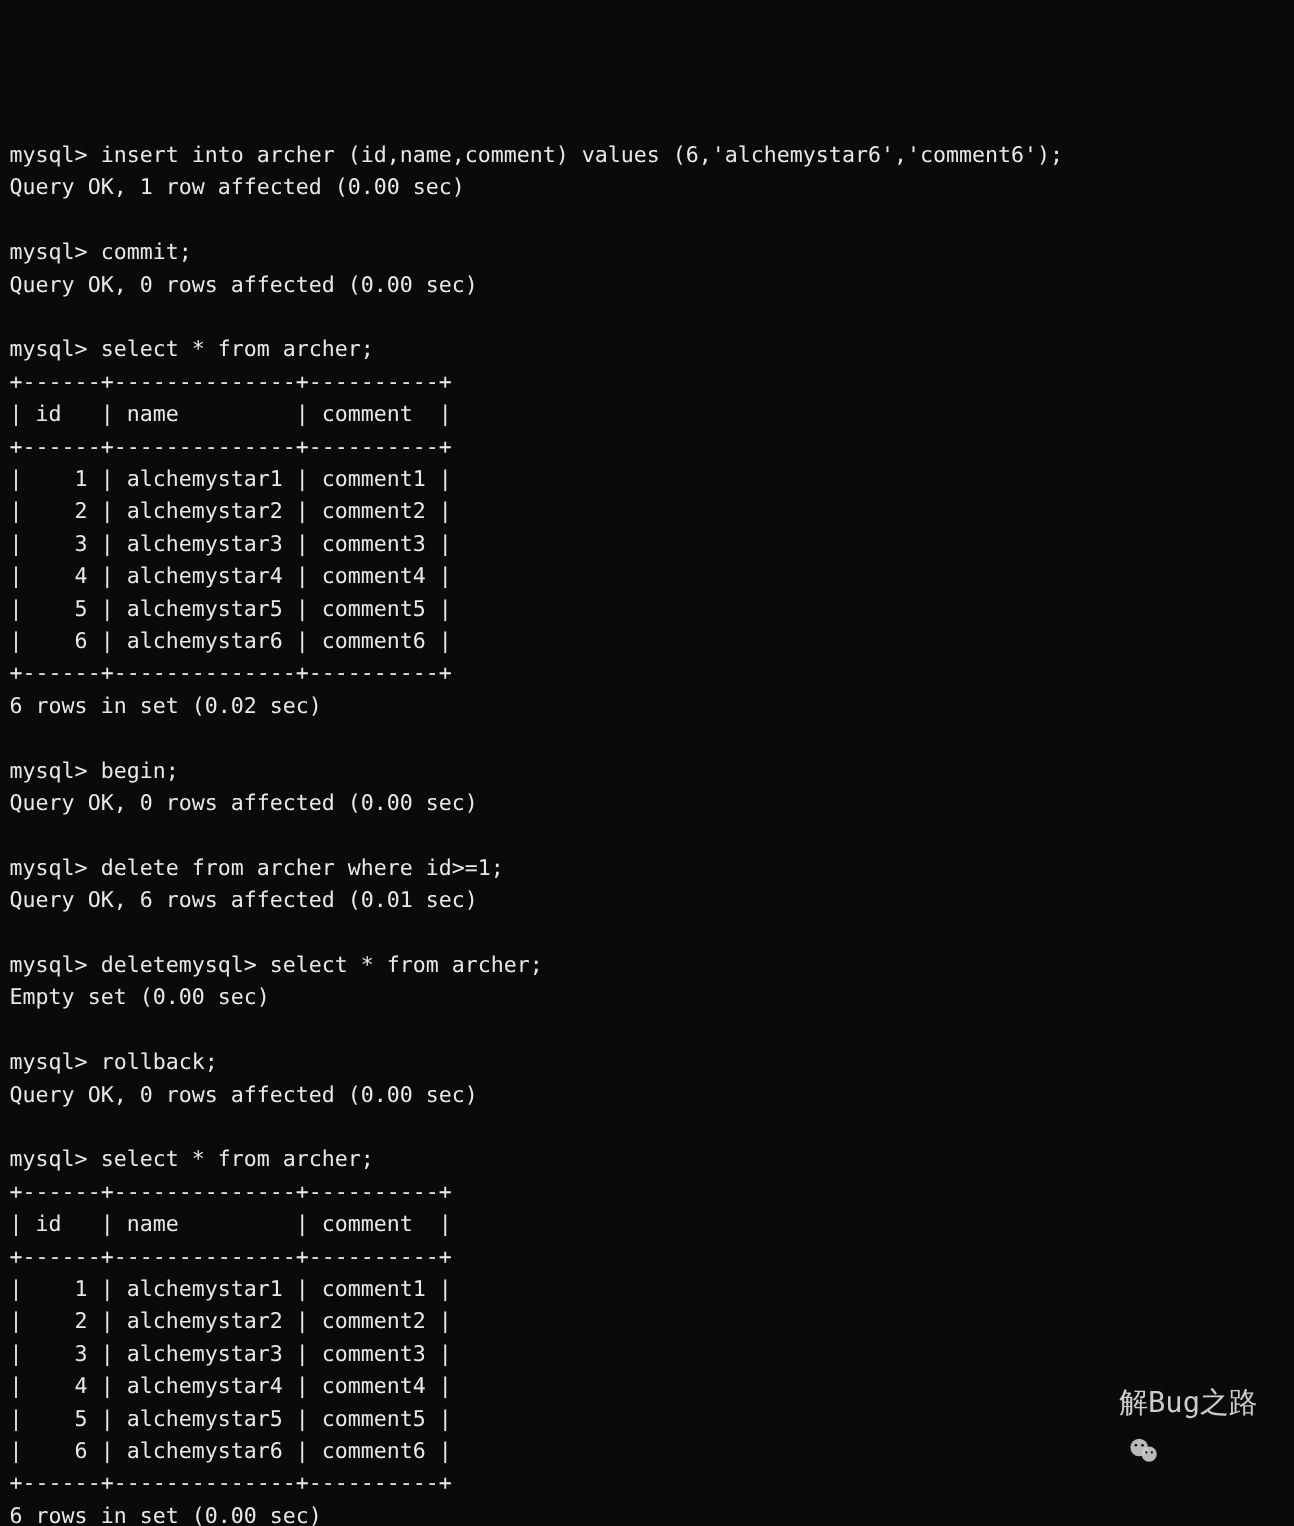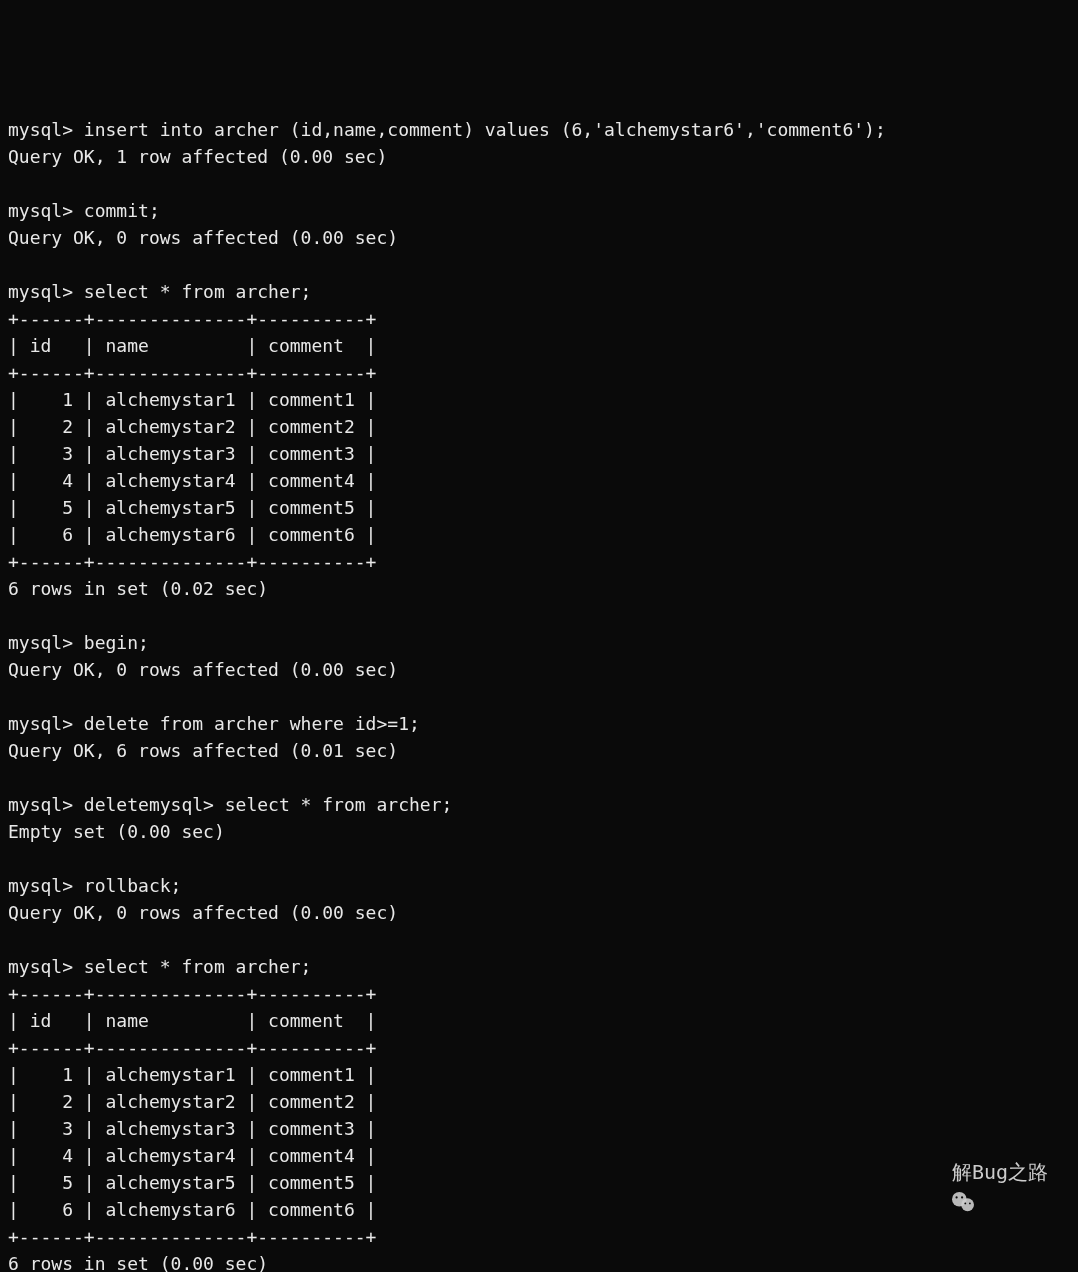--- a/index.html
+++ b/index.html
@@ -24,21 +24,21 @@
       white-space: pre;
     }
     .watermark {
       position: absolute;
       bottom: 85px;
       right: 30px;
       display: flex;
       align-items: center;
       gap: 24px;
       color: #ccc;
-      font-size: 20px;
+      font-size: 24px;
     }
     .wechat-icon {
       width: 26px;
       height: 22px;
       position: relative;
     }
     .wechat-icon svg {
       width: 26px;
       height: 22px;
     }

